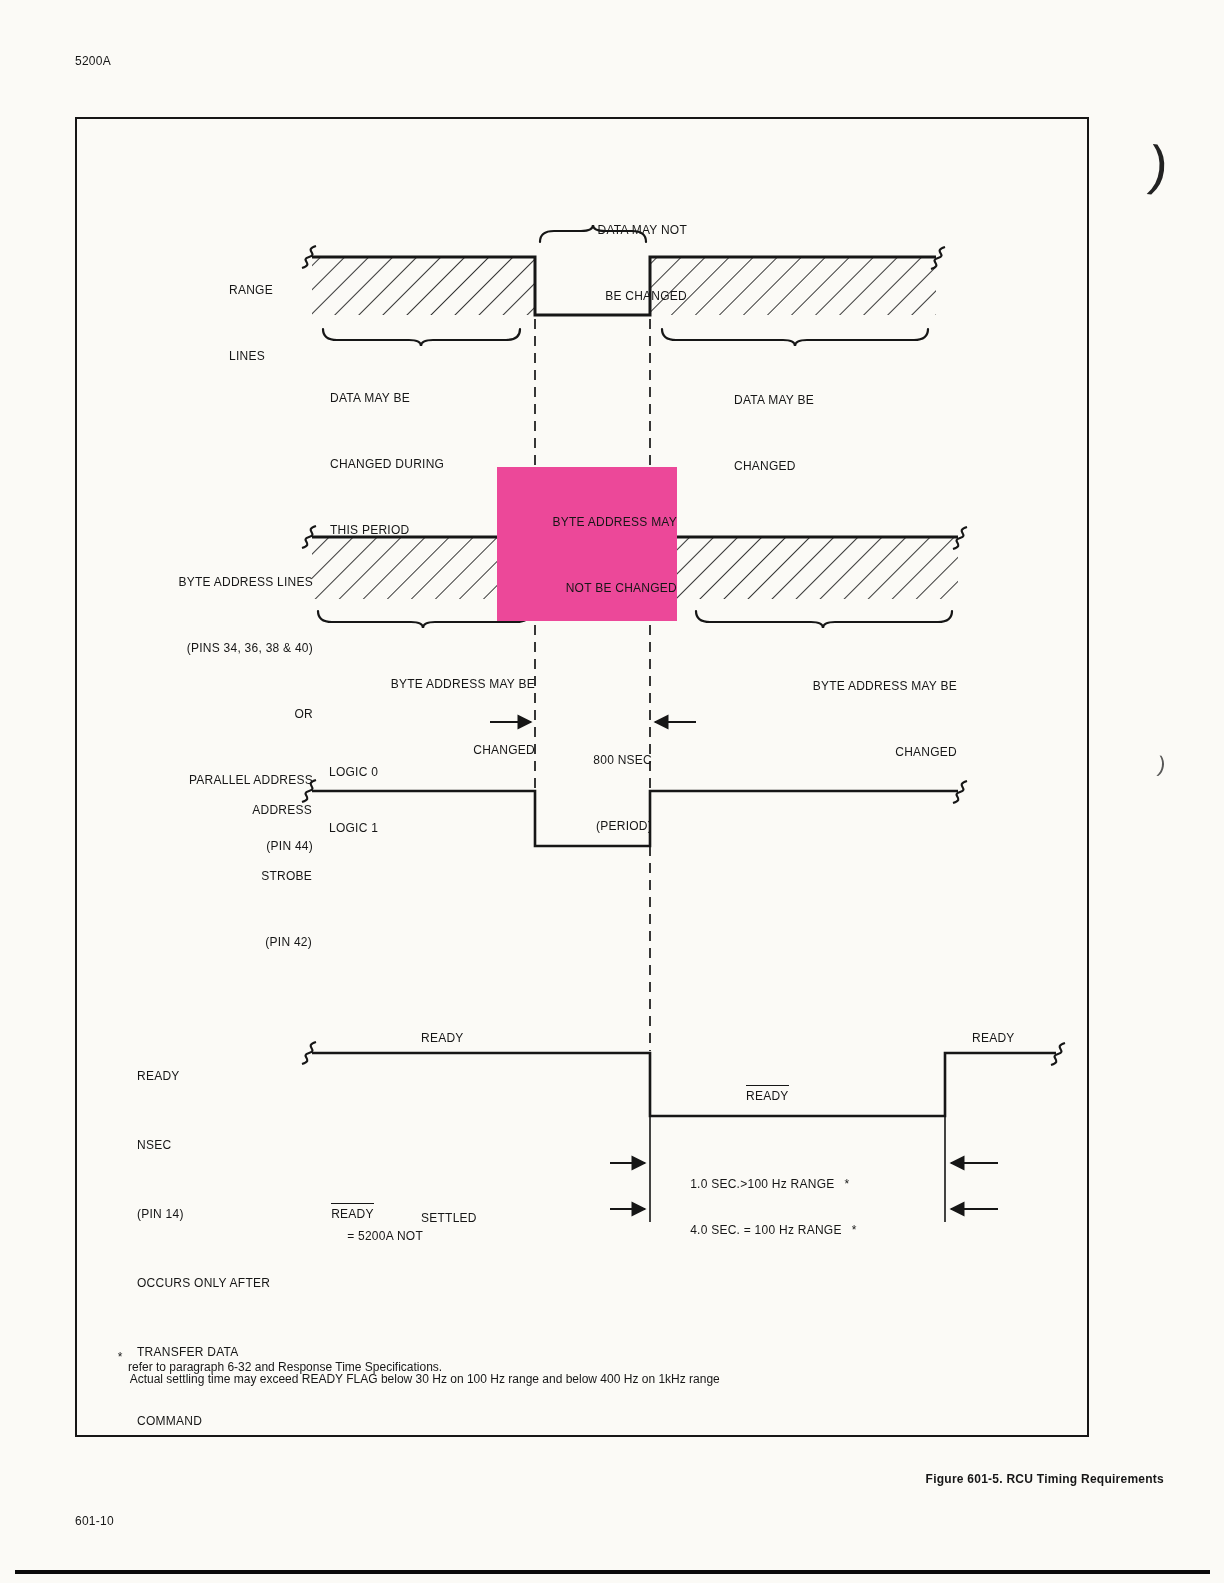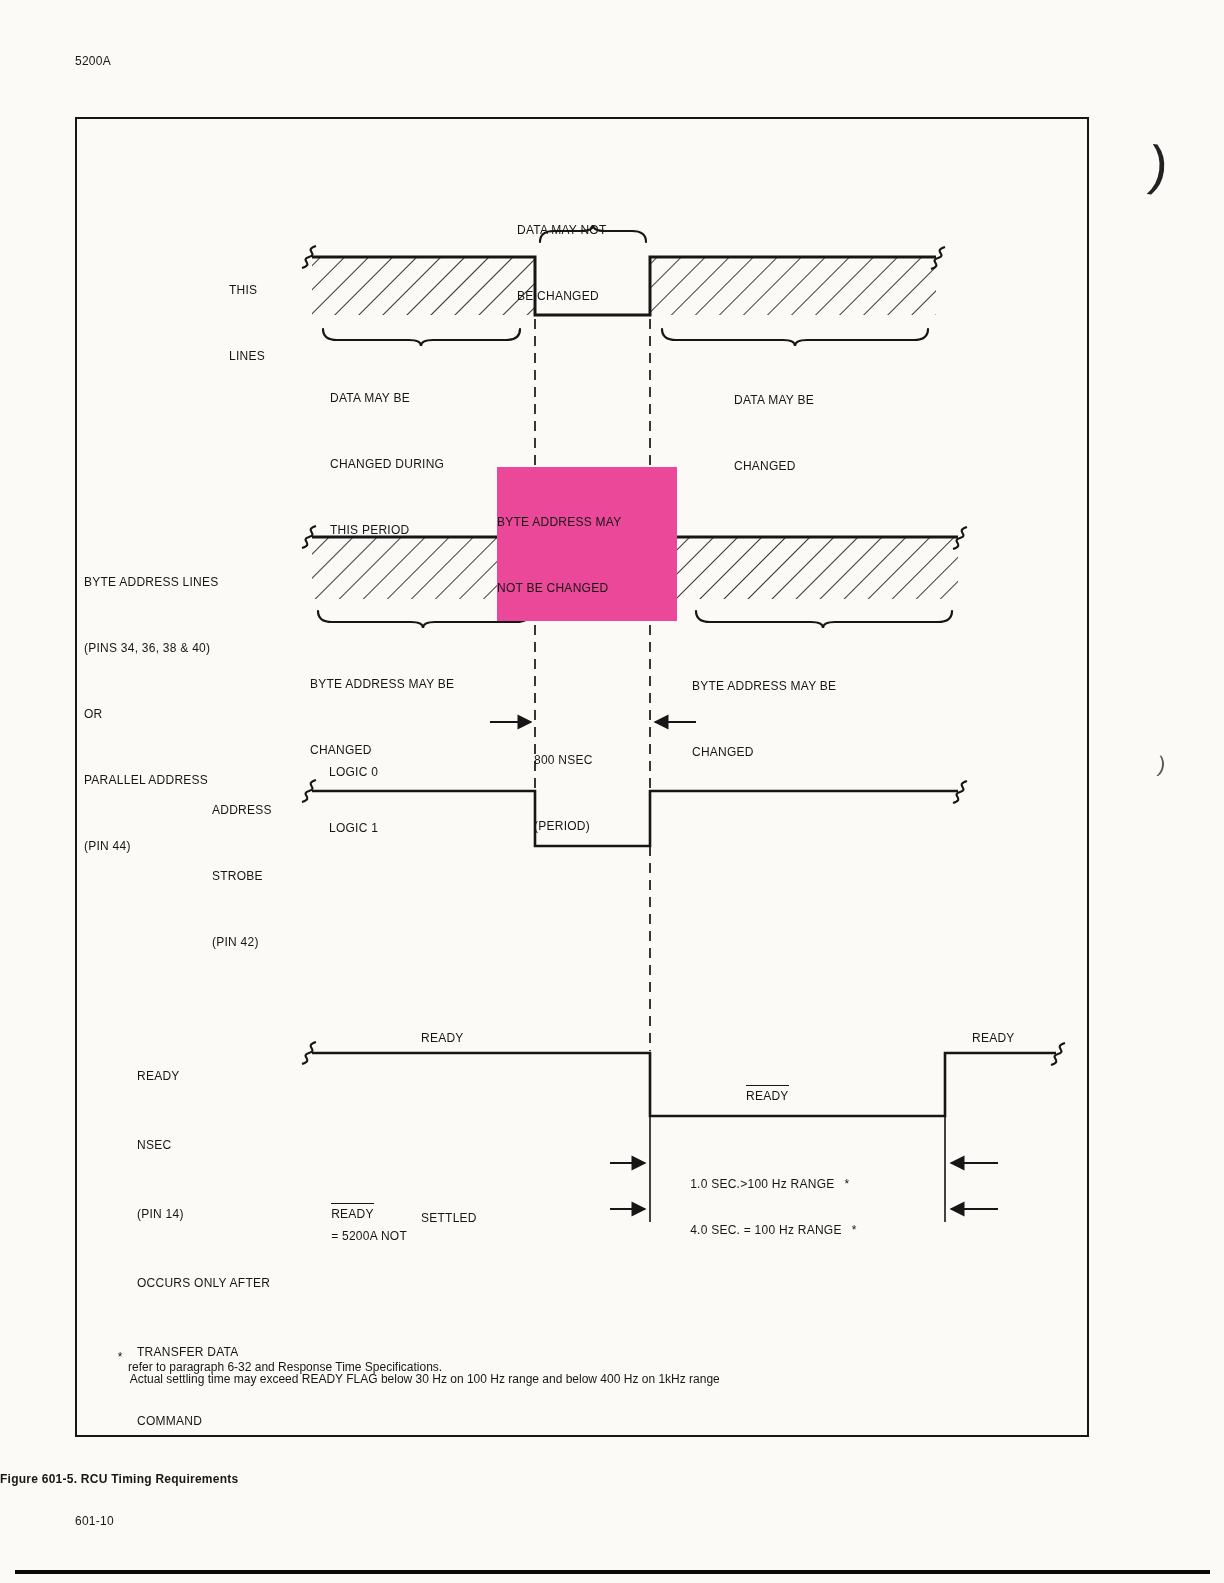--- a/index.html
+++ b/index.html
@@ -11,21 +11,21 @@
     color:#161616;
     overflow:hidden;
   }
   .lbl{
     position:absolute;
     font-size:12px;
     line-height:22px;
     letter-spacing:.25px;
     white-space:pre;
   }
-  .c{text-align:left}
+  .c{text-align:right}
   .ovl{
     display:inline-block;
     border-top:1.8px solid #161616;
     padding-top:1px;
     line-height:19px;
   }
   .star{margin-left:10px;display:inline-block}
   .figure-box{
     position:absolute;
     left:75px;top:117px;
@@ -110,21 +110,21 @@
     <line x1="610" y1="1163" x2="645" y2="1163" marker-end="url(#arr)"></line>
     <line x1="998" y1="1163" x2="951" y2="1163" marker-end="url(#arr)"></line>
     <line x1="610" y1="1209" x2="645" y2="1209" marker-end="url(#arr)"></line>
     <line x1="998" y1="1209" x2="951" y2="1209" marker-end="url(#arr)"></line>
   </g>
 
   <rect x="15" y="1570" width="1195" height="4" fill="#0a0a0a"></rect>
 </svg>
 
 <div class="lbl" style="left:229px;top:235px">
-  <div>THIS</div>
+  <div>RANGE</div>
   <div>LINES</div>
 </div>
 
 <div class="lbl c" style="left:517px;top:175px;width:170px">
   <div>DATA MAY NOT</div>
   <div>BE CHANGED</div>
 </div>
 
 <div class="lbl" style="left:330px;top:343px">
   <div>DATA MAY BE</div>
@@ -135,21 +135,21 @@
 <div class="lbl" style="left:734px;top:345px">
   <div>DATA MAY BE</div>
   <div>CHANGED</div>
 </div>
 
 <div class="lbl c" style="left:497px;top:467px;width:180px;background:#ec4899">
   <div>BYTE ADDRESS MAY</div>
   <div>NOT BE CHANGED</div>
 </div>
 
-<div class="lbl c" style="left:84px;top:527px;width:218px">
+<div class="lbl c" style="left:95px;top:527px;width:218px">
   <div>BYTE ADDRESS LINES</div>
   <div>(PINS 34, 36, 38 &amp; 40)</div>
   <div>OR</div>
   <div>PARALLEL ADDRESS</div>
   <div>(PIN 44)</div>
 </div>
 
 <div class="lbl c" style="left:310px;top:629px;width:225px">
   <div>BYTE ADDRESS MAY BE</div>
   <div>CHANGED</div>
@@ -188,21 +188,21 @@
 
 <div class="lbl" style="left:683px;top:1151px">
   <span>1.0 SEC.&gt;100 Hz RANGE</span><span class="star">*</span>
 </div>
 <div class="lbl" style="left:683px;top:1197px">
   <span>4.0 SEC. = 100 Hz RANGE</span><span class="star">*</span>
 </div>
 
 <div class="lbl" style="left:324px;top:1181px">
   <span class="ovl">READY</span>
-  <span style="margin-left:0">= 5200A NOT</span>
+  <span style="margin-left:16px">= 5200A NOT</span>
 </div>
 <div class="lbl" style="left:421px;top:1207px">SETTLED</div>
 
 <div class="lbl" style="left:111px;top:1324px;letter-spacing:0">
   <span>*</span>
   <span style="margin-left:12px">Actual settling time may exceed READY FLAG below 30 Hz on 100 Hz range and below 400 Hz on 1kHz range</span>
 </div>
 <div class="lbl" style="left:128px;top:1356px;letter-spacing:0">refer to paragraph 6-32 and Response Time Specifications.</div>
 
 <div class="lbl c caption" style="left:0;top:1468px;width:1164px;font-size:12px">Figure 601-5. RCU Timing Requirements</div>

